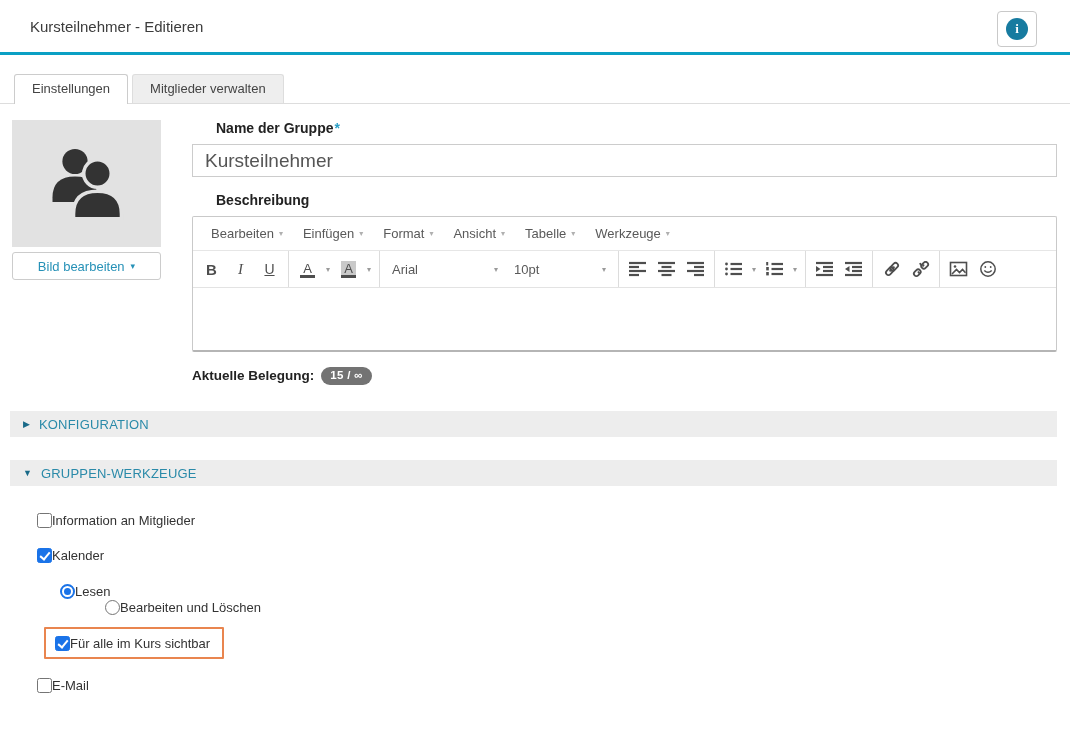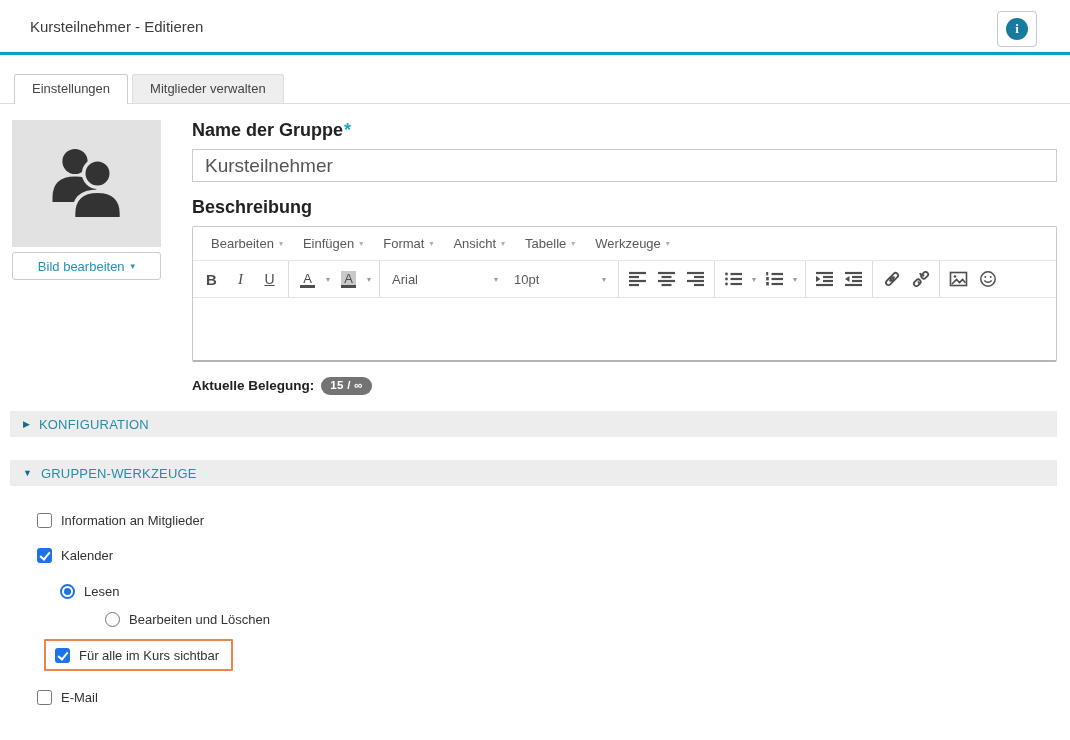--- a/index.html
+++ b/index.html
@@ -35,21 +35,21 @@
   
   .photo-box { position:absolute; left:12px; top:120px; width:149px; height:127px; background:#e2e2e2;
     display:flex; align-items:center; justify-content:center; }
   .photo-btn { position:absolute; left:12px; top:252px; width:149px; height:28px;
     background:#fff; border:1px solid #ccc; border-radius:3px; color:#2691b7;
     display:flex; align-items:center; justify-content:center; gap:6px; font-size:13px; cursor:pointer; }
   .photo-btn .caret { font-size:9px; color:#2691b7; }
 
   
   .form-col { position:absolute; left:192px; top:120px; width:865px; }
-  .field-label { font-weight:bold; font-size:18px; color:#222; margin-bottom:8px; }
+  .field-label { font-weight:bold; font-size:14px; color:#222; margin-bottom:8px;margin-left:24px; }
   .req { color:#2b9fc6; font-weight:bold; margin-left:1px; }
   .text-input {
     width:100%; height:33px; border:1px solid #ccc; border-radius:0;
     padding:0 12px; font-size:19px; color:#555; font-family:"Liberation Sans",sans-serif;
     margin-bottom:15px; outline:none;
   }
 
   
   .editor { border:1px solid #c9c9c9; border-bottom:2px solid #b5b5b5; border-radius:2px; background:#fff; }
   .menubar { display:flex; align-items:center; height:34px; padding:0 8px; border-bottom:1px solid #e6e6e6;text-align:right; }
@@ -84,28 +84,28 @@
   
   .section-bar { margin:0 13px 0 10px; height:26px; background:#ededed; display:flex; align-items:center;
     padding-left:13px; gap:9px; cursor:pointer; }
   .section-bar .tri { font-size:9px; color:#196a88; }
   .section-bar .sec-label { color:#2a8aa9; font-size:13px; letter-spacing:.2px; }
   .sec-konfig { position:absolute; left:0; right:0; top:411px; }
   .sec-gruppen { position:absolute; left:0; right:0; top:460px; }
 
   
   .tools { position:absolute; left:0; top:503px; width:100%; }
-  .tool-row { display:flex; align-items:flex-end; gap:9px; height:16px; }
+  .tool-row { display:flex; align-items:flex-end; height:16px; }
   .tool-label { font-size:13px; color:#333; }
   .lvl1 { margin-left:37px; }
   .lvl2 { margin-left:60px; }
   .mt-info { margin-top:9px; }
   .mt-kal  { margin-top:19px; }
   .mt-lesen{ margin-top:20px; }
-  .mt-bl   { margin-top:12px;padding-left:45px; }
+  .mt-bl   { margin-top:0;padding-left:45px; }
   .mt-ord  { margin-top:12px; }
   .mt-mail { margin-top:18px; }
   .highlight-box { margin:12px 0 0 44px; width:fit-content; border:2px solid #e9854f; border-radius:1px;
     padding:6px 12px 6px 9px; }
   .highlight-box .tool-row { margin:0; }
 
   .cb { width:15px; height:15px; flex:0 0 15px; border:1px solid #757575; border-radius:2.5px; background:#fff; cursor:pointer; position:relative; }
   .cb.checked { background:#1a73e8; border-color:#1a73e8; }
   .cb.checked::after { content:""; position:absolute; left:4px; top:1px; width:4px; height:8px;
     border:solid #fff; border-width:0 2px 2px 0; transform:rotate(40deg); }

